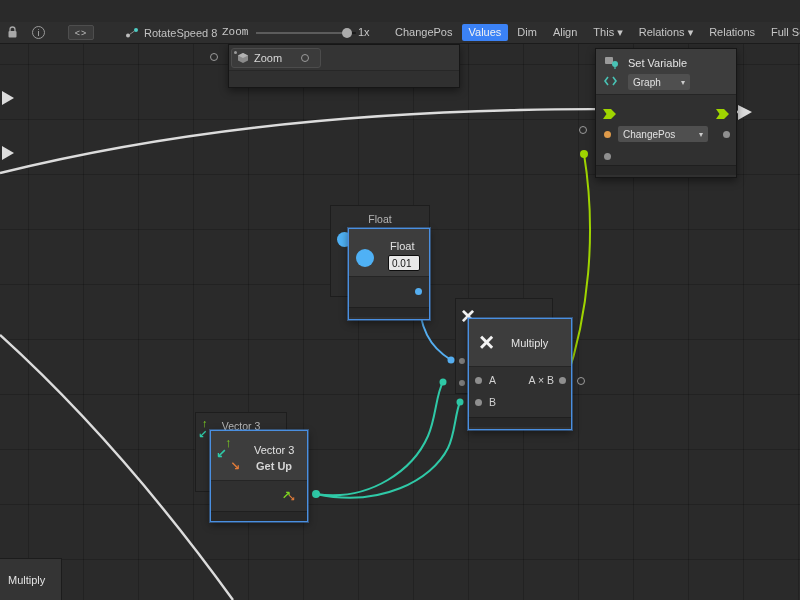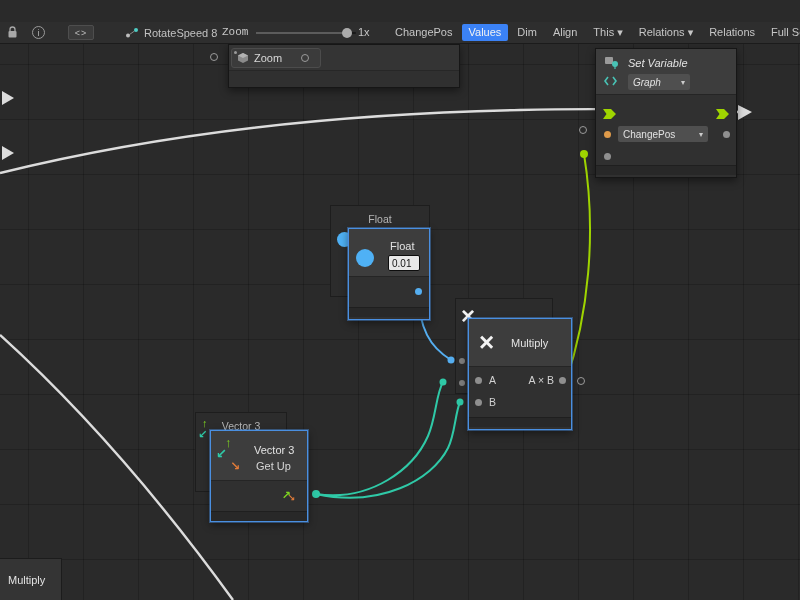--- a/index.html
+++ b/index.html
@@ -157,21 +157,21 @@
             <path d="M6 1 L11 3.5 L6 6 L1 3.5 Z" fill="#b3b3b3"></path>
           </svg>
           <span class="lbl">Zoom</span>
           <span class="ring dotted" style="position:static; margin-left:14px; flex:none;"></span>
         </div>
       </div>
     </div>
     <span class="ring" style="left:210px; top:9px;"></span>
 
     <div class="node unit" style="left:595px; top:4px; width:142px; height:130px;">
-      <div class="nhead" style="height:46px;font-style:italic;">
+      <div class="nhead" style="height:46px;">
         <svg width="16" height="32" viewBox="0 0 16 32" style="position:absolute; left:7px; top:7px;">
           <rect x="2" y="1" width="8" height="7" rx="1" fill="#9a9a9a"></rect>
           <circle cx="12" cy="8" r="3" fill="#49c3b5"></circle>
           <path d="M12 8 L12 13" stroke="#49c3b5" stroke-width="1.2"></path>
           <path d="M5 21 L2 25 L5 29 M10 21 L13 25 L10 29" stroke="#49c3b5" fill="none" stroke-width="1.6"></path>
         </svg>
         <div class="ntitle" style="position:absolute; left:32px; top:8px;">Set Variable</div>
         <div class="dd" style="left:32px; top:25px; width:62px;">
           <span>Graph</span>
           <span class="caret">▾</span>
@@ -224,21 +224,21 @@
       <div class="nfoot"></div>
     </div>
     <span class="ring" style="left:577px; top:333px;"></span>
 
     <div class="node unit selected" style="left:210px; top:386px; width:98px; height:92px;">
       <div class="nhead" style="height:50px;">
         <span class="arrow-glyph" style="left:14px; top:5px; font-size:13px; color:#7ed321;">↑</span>
         <span class="arrow-glyph" style="left:5px; top:16px; font-size:13px; color:#2fc9a7;">↙</span>
         <span class="arrow-glyph" style="left:19px; top:29px; font-size:12px; color:#e07b39;">↘</span>
         <div class="ntitle" style="position:absolute; left:43px; top:13px;">Vector 3</div>
-        <div class="nsub" style="position:absolute; left:45px; top:29px;">Get Up</div>
+        <div class="nsub" style="position:absolute; left:45px; top:29px;font-weight:bold;">Get Up</div>
       </div>
       <div class="nbody" style="height:30px;">
         <span class="arrow-glyph" style="right:16px; top:9px; font-size:11px; color:#7ed321;">↗</span>
         <span class="arrow-glyph" style="right:12px; top:13px; font-size:9px; color:#e07b39;">↘</span>
       </div>
       <div class="nfoot"></div>
     </div>
 
     <div class="corner-node">
       <div class="ntitle">Multiply</div>

